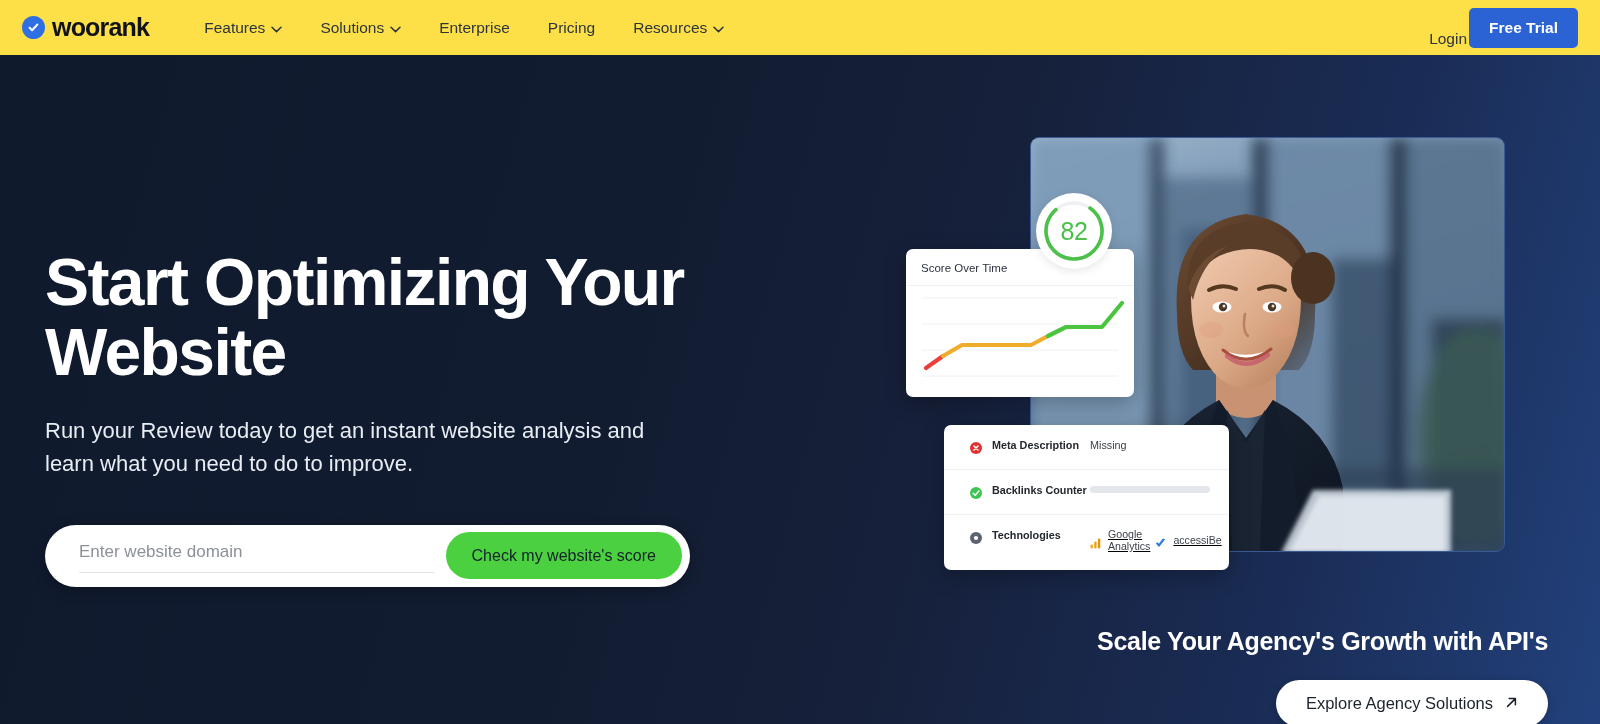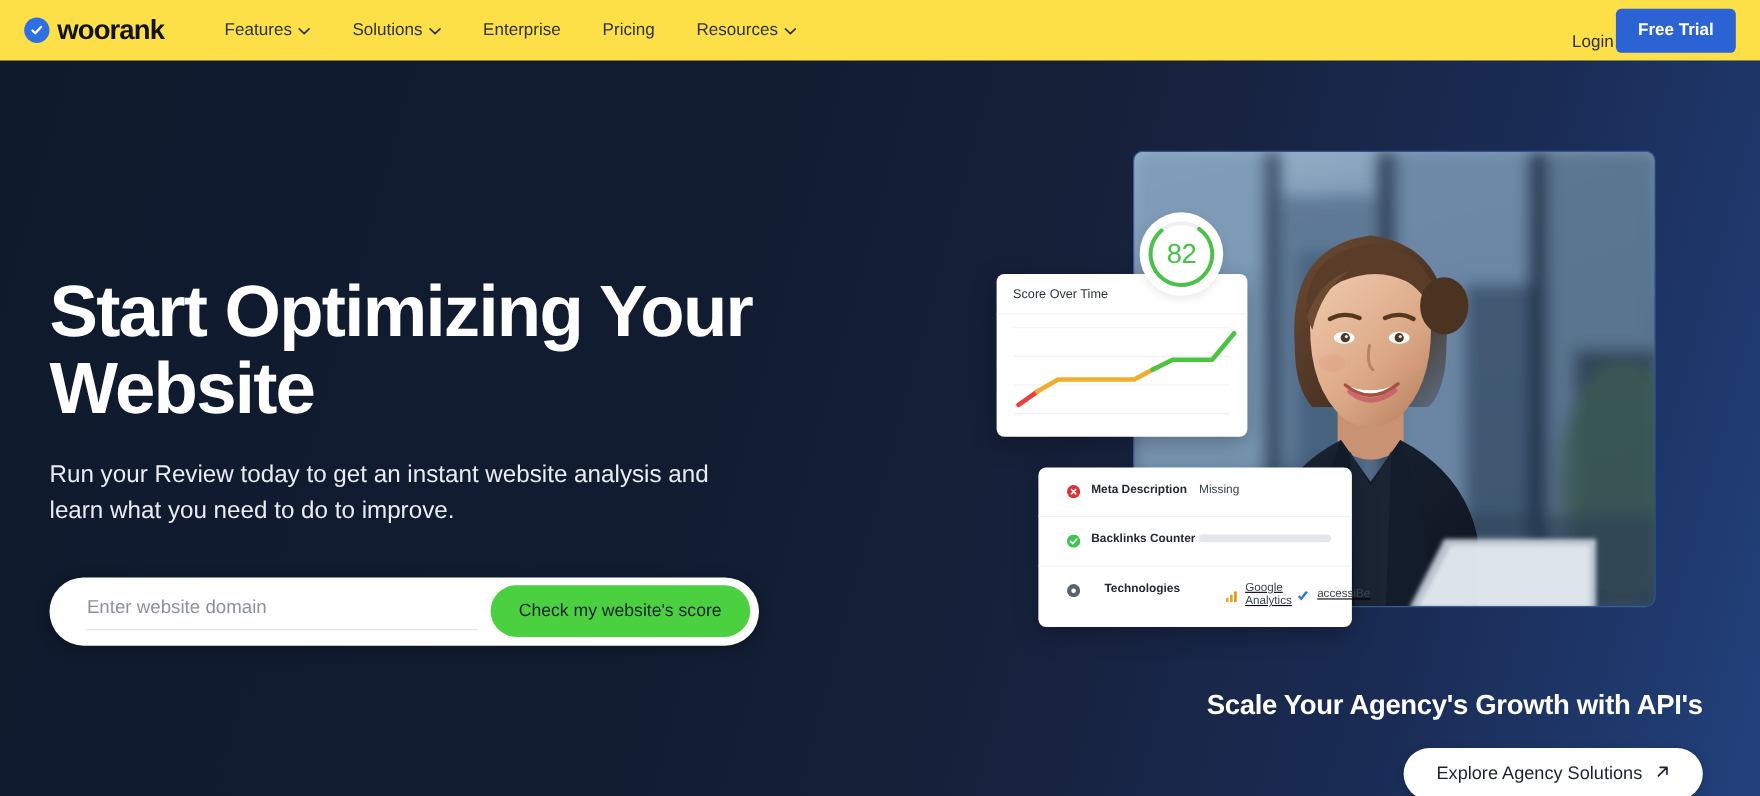--- a/index.html
+++ b/index.html
@@ -119,21 +119,21 @@
   
   .results-card {
     position:absolute; left:-86px; top:288px; width:285px;
     background:#fff; border-radius:7px; box-shadow:0 6px 22px rgba(0,0,0,0.28);
     z-index:7; padding:0 0 6px 0;
   }
   .res-row {
     display:flex; align-items:flex-start; padding:13px 16px 12px 26px;
     border-bottom:1px solid #eef0f3; min-height:45px;
   }
-  .res-row:last-child { border-bottom:none;gap:12px; }
+  .res-row:last-child { border-bottom:none; }
   .res-ico { width:12px; height:12px; margin-top:2px; flex:0 0 12px; }
   .res-label {
     font-size:10.8px; color:#23282f; font-weight:700; margin-left:10px;
     width:98px; flex:0 0 98px; line-height:1.3;
   }
   .res-val { font-size:10.8px; color:#3b424c; padding-top:1px; }
   .bar-track {
     width:120px; height:7px; background:#e3e6ea; border-radius:4px;
     margin-top:3px; overflow:hidden;
   }

